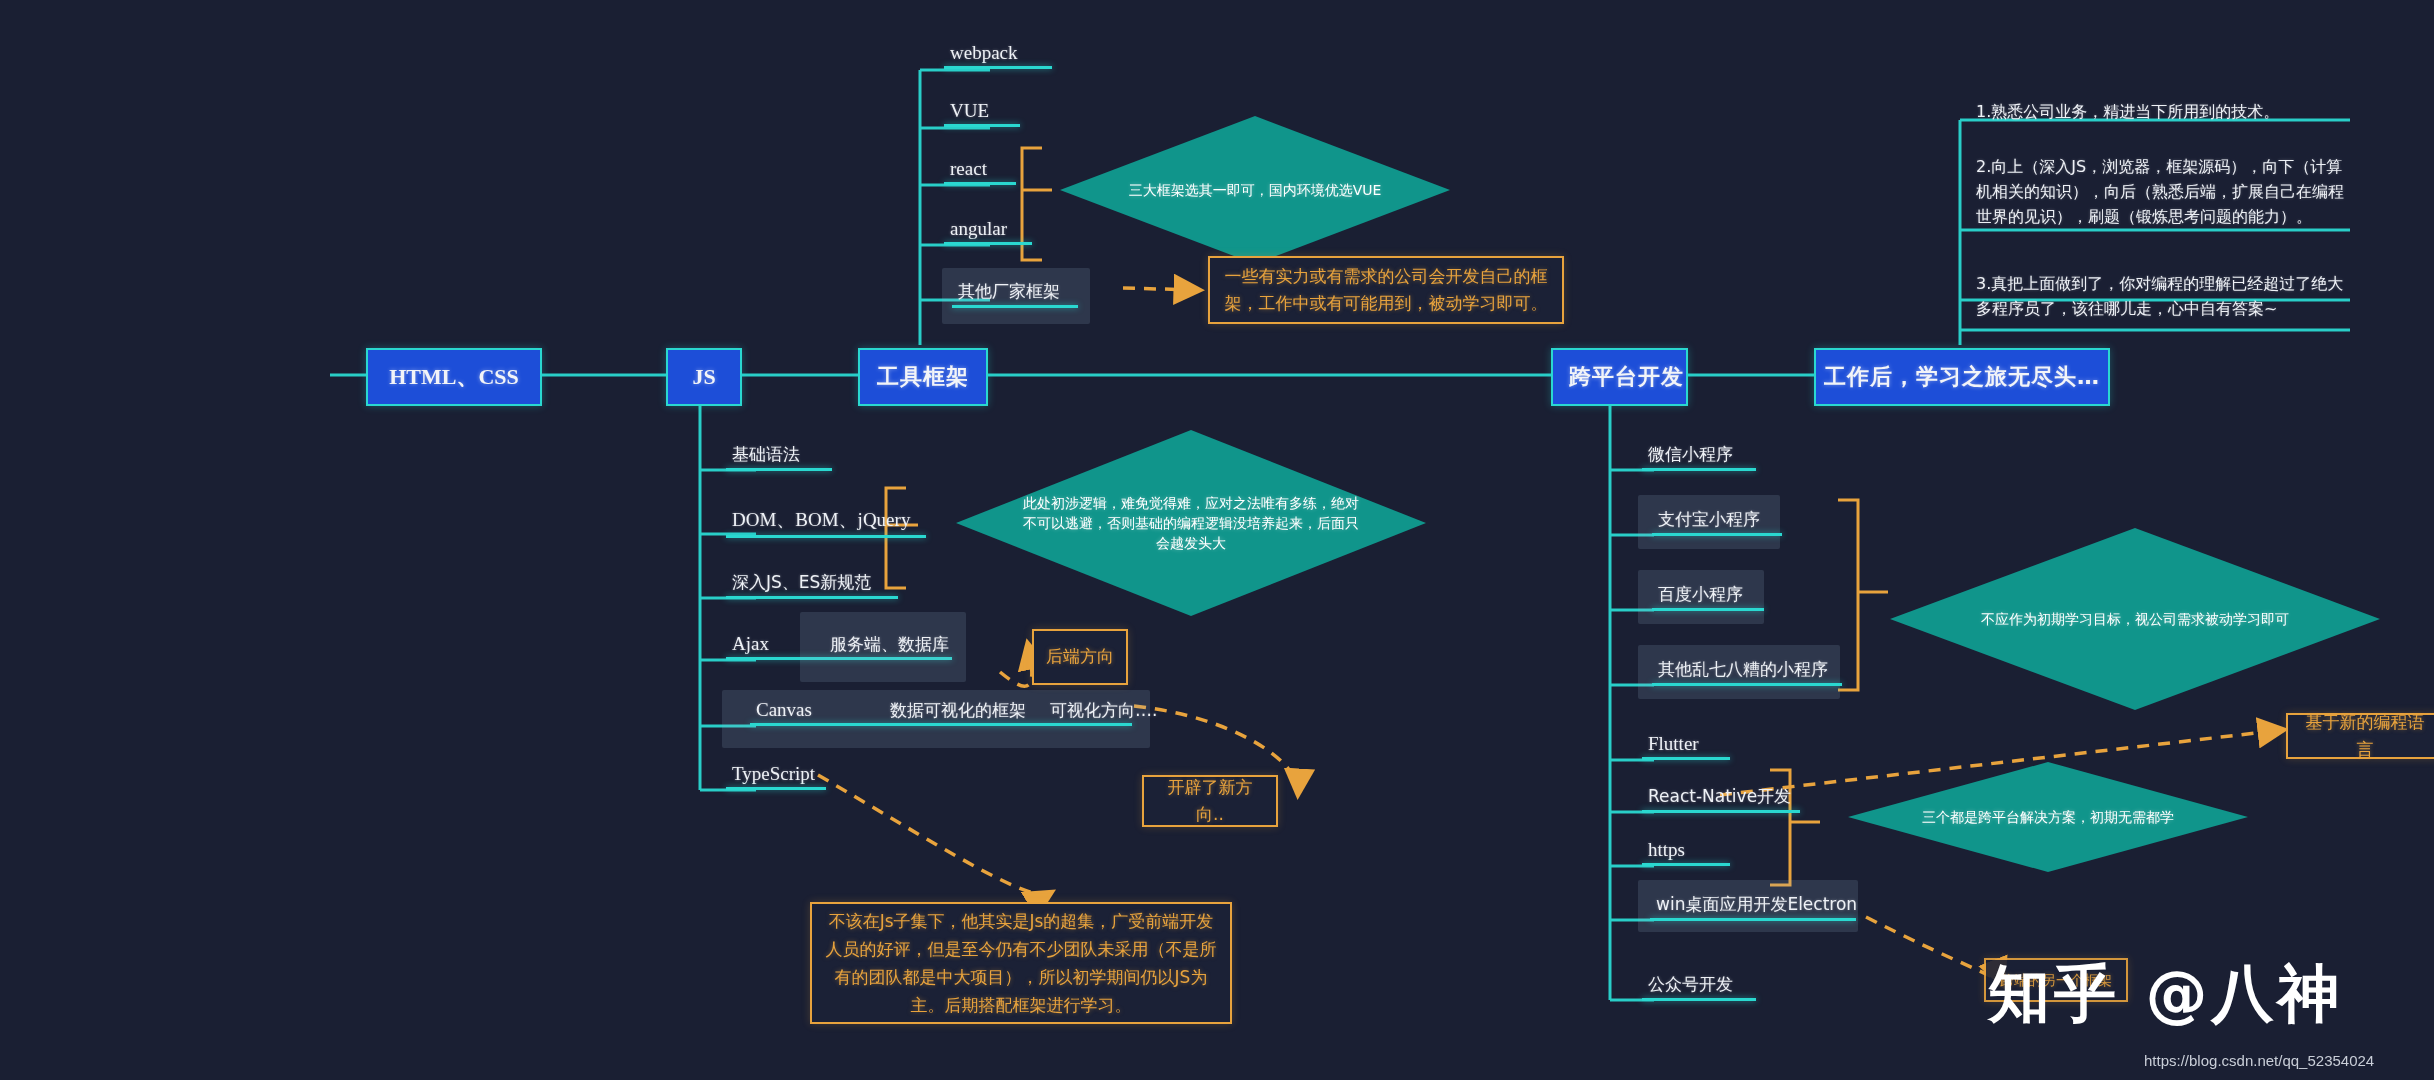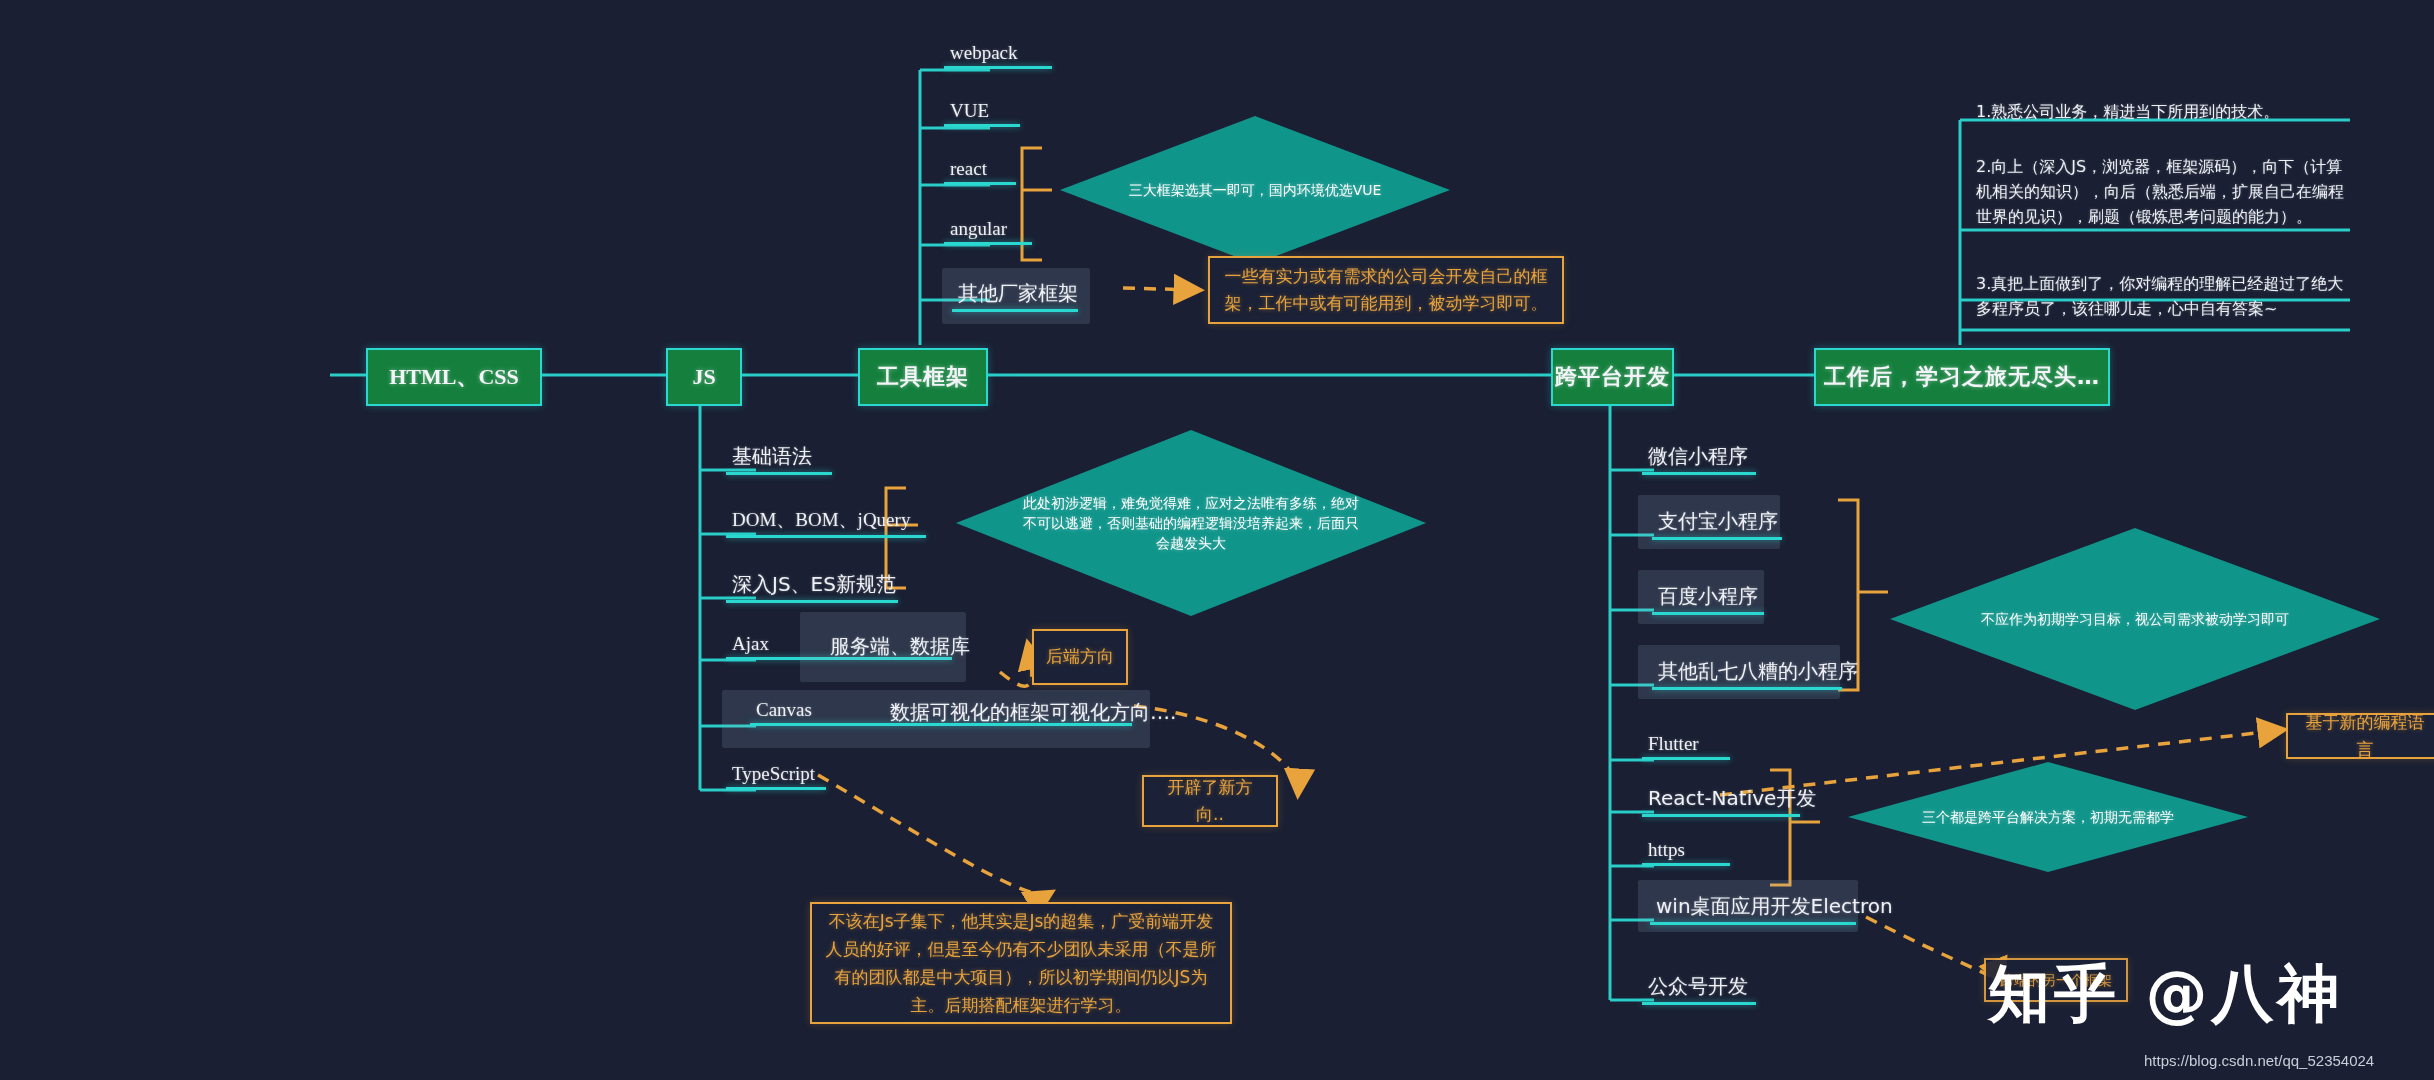--- a/index.html
+++ b/index.html
@@ -35,21 +35,21 @@
     font-weight: bold;
     font-family: "DejaVu Sans", sans-serif;
     letter-spacing: 2px;
     text-shadow: 0 0 6px rgba(240,166,46,.55);
     box-shadow: 0 0 10px rgba(232,163,61,.25), inset 0 0 10px rgba(232,163,61,.08);
   }
   
   .node-box {
     position: absolute;
     border: 2px solid #2ad8d0;
-    background: #15803d;
+    background: #1d4ed8;
     display: flex; align-items: center; justify-content: center;
     color: #f2f4f8;
     font-weight: bold;
     font-size: 22px;
     box-shadow: 0 0 8px rgba(42,216,208,.30);
     text-shadow: 0 0 4px rgba(255,255,255,.45);
     white-space: nowrap;
   }
   .node-box.cn { font-family: "DejaVu Sans", sans-serif; letter-spacing: 1px; }
   
@@ -61,21 +61,21 @@
     padding: 0 6px 5px 6px;
     text-shadow: 0 0 3px rgba(255,255,255,.35);
   }
   .leaf .ul {
     position: absolute;
     left: 0; bottom: 0;
     height: 3px;
     background: #2ad8d0;
     box-shadow: 0 0 6px rgba(42,216,208,.6);
   }
-  .leaf.cn { font-family: "DejaVu Sans", sans-serif; font-size: 20px; }
+  .leaf.cn { font-family: "DejaVu Sans", sans-serif; font-size: 17px; }
   
   .hl {
     position: absolute;
     background: rgba(150,175,200,.17);
     border-radius: 2px;
   }
   
   .diamond {
     position: absolute;
     display: flex; align-items: center; justify-content: center;
@@ -229,21 +229,21 @@
       <path d="M1720 795 L 2282 730"></path>
 
       <path d="M1866 917 C 1950 960, 2000 978, 2002 983"></path>
     </g>
   </svg>
 
 
   <div class="node-box" style="left:366px; top:348px; width:172px; height:54px;">HTML、CSS</div>
   <div class="node-box" style="left:666px; top:348px; width:72px; height:54px;">JS</div>
   <div class="node-box cn" style="left:858px; top:348px; width:126px; height:54px;">工具框架</div>
-  <div class="node-box cn" style="left:1551px; top:348px; width:119px; height:54px;">跨平台开发</div>
+  <div class="node-box cn" style="left:1551px; top:348px; width:119px; height:54px;padding-left:14px;">跨平台开发</div>
   <div class="node-box cn" style="left:1814px; top:348px; width:292px; height:54px;">工作后，学习之旅无尽头…</div>
 
   <div class="leaf" style="left:944px; top:42px;">
     <span>webpack</span>
     <span class="ul" style="width:108px;"></span>
   </div>
   <div class="leaf" style="left:944px; top:100px;">
     <span>VUE</span>
     <span class="ul" style="width:76px;"></span>
   </div>

